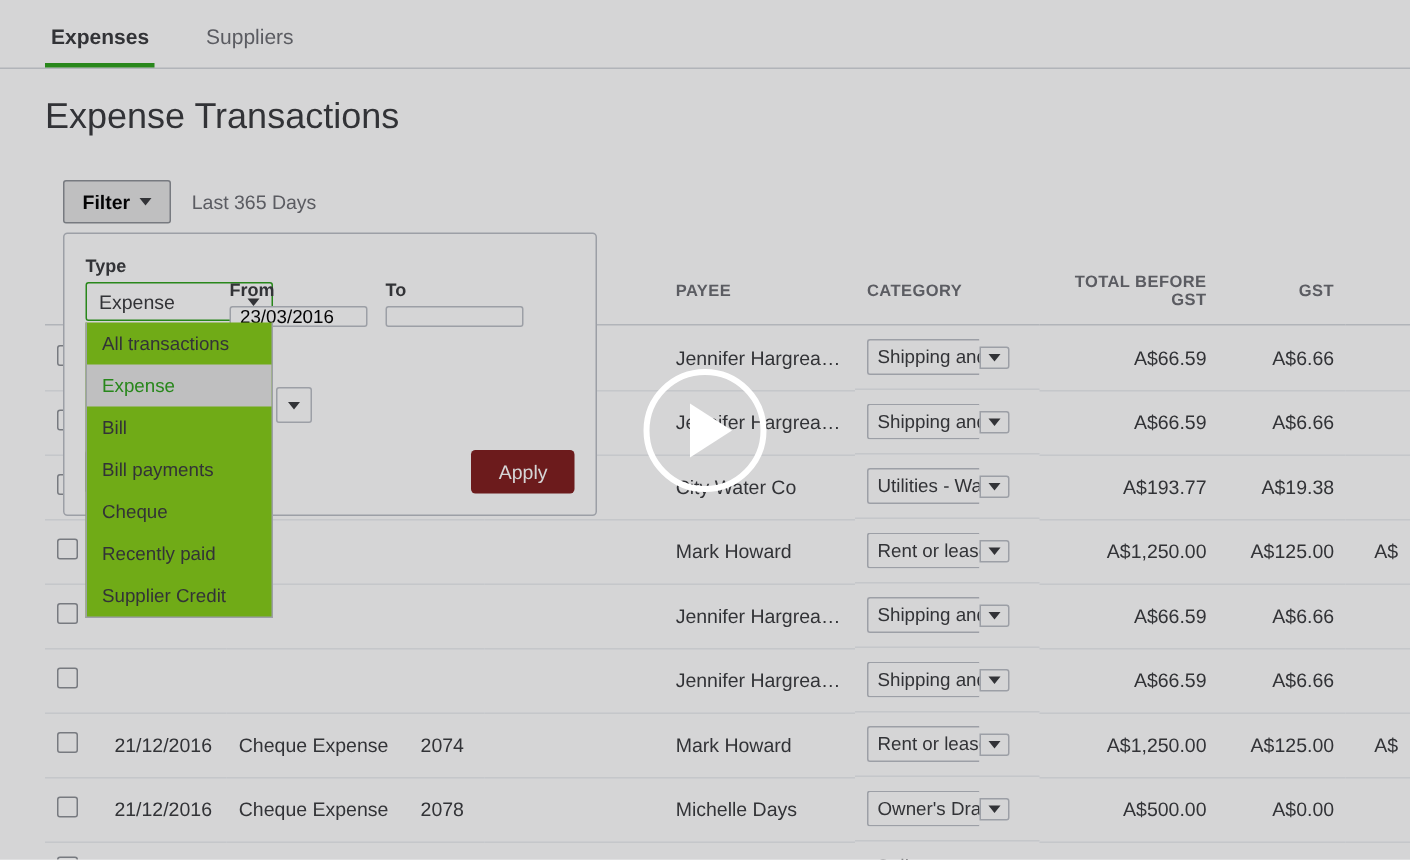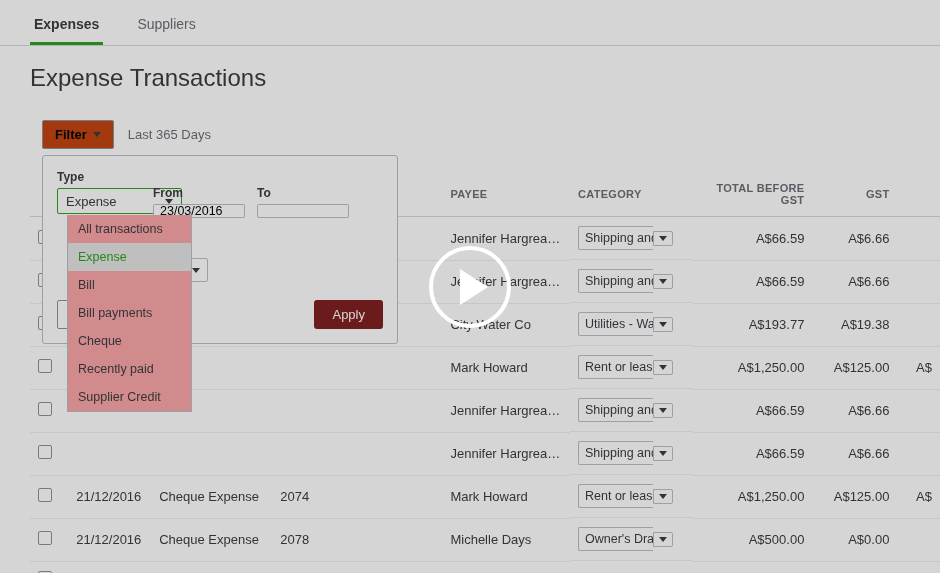--- a/index.html
+++ b/index.html
@@ -44,21 +44,21 @@
     align-items: center;
     gap: 14px;
     padding: 14px 12px 6px;
   }
   .filter-btn {
     display: flex;
     align-items: center;
     gap: 6px;
     padding: 6px 12px;
     border: 1px solid #8d9096;
-    background: #c2410c;
+    background: #e5e5e5;
     font-size: 13px;
     font-weight: 600;
     cursor: pointer;
     border-radius: 2px;
   }
   .caret-down {
     display: inline-block;
     width: 0; height: 0;
     border-left: 4px solid transparent;
     border-right: 4px solid transparent;
@@ -98,23 +98,23 @@
     align-items: center;
     justify-content: space-between;
     padding: 0 8px;
     font-size: 13px;
     cursor: pointer;
     background: #fff;
   }
   .dropdown {
     position: absolute;
     top: 59px;
-    left: 24px;
+    left: 14px;
     width: 125px;
-    background: #fca5a5;
+    background: #84cc16;
     border: 1px solid #babec5;
     border-top: none;
     z-index: 12;
   }
   .dropdown-item {
     padding: 7px 10px;
     font-size: 12.5px;
     cursor: pointer;
   }
   .dropdown-item.selected {

